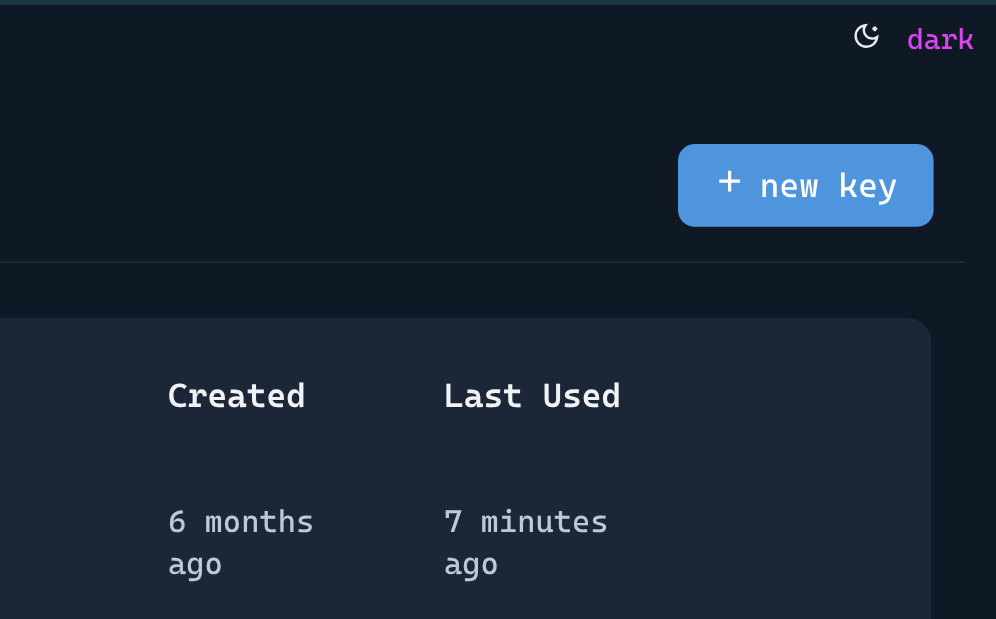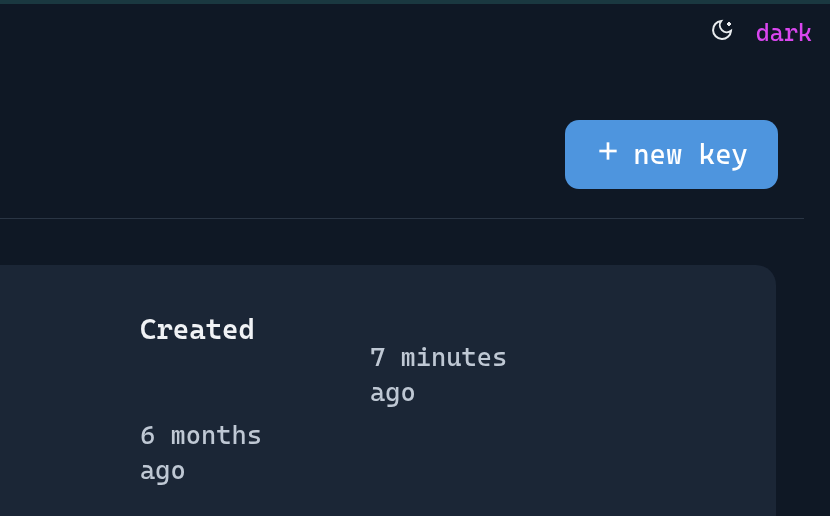--- a/index.html
+++ b/index.html
@@ -137,16 +137,17 @@
 
 <div class="divider"></div>
 
 <div class="card">
   <div class="columns">
     <div class="col created">
       <div class="col-header">Created</div>
       <div class="col-value">6 months ago</div>
     </div>
     <div class="col last-used">
+      <div class="col-header">Last Used</div>
       <div class="col-value">7 minutes ago</div>
     </div>
   </div>
 </div>
 
 </body></html>

